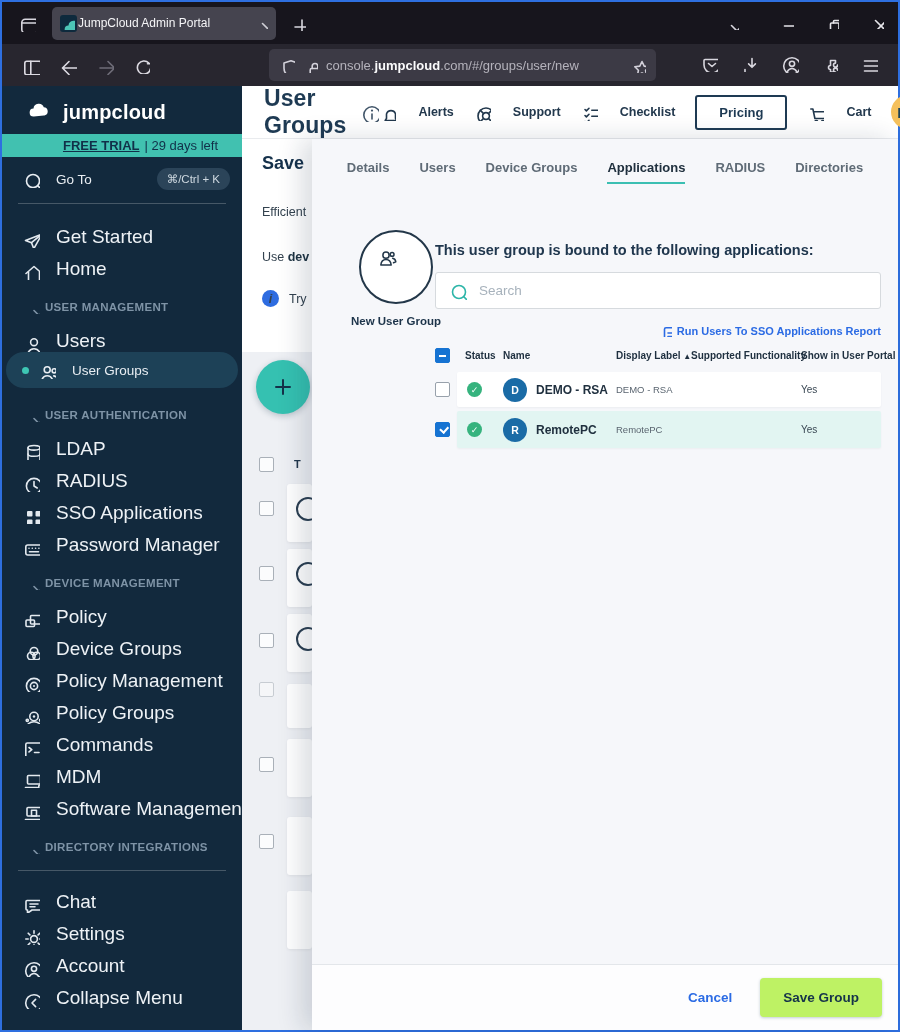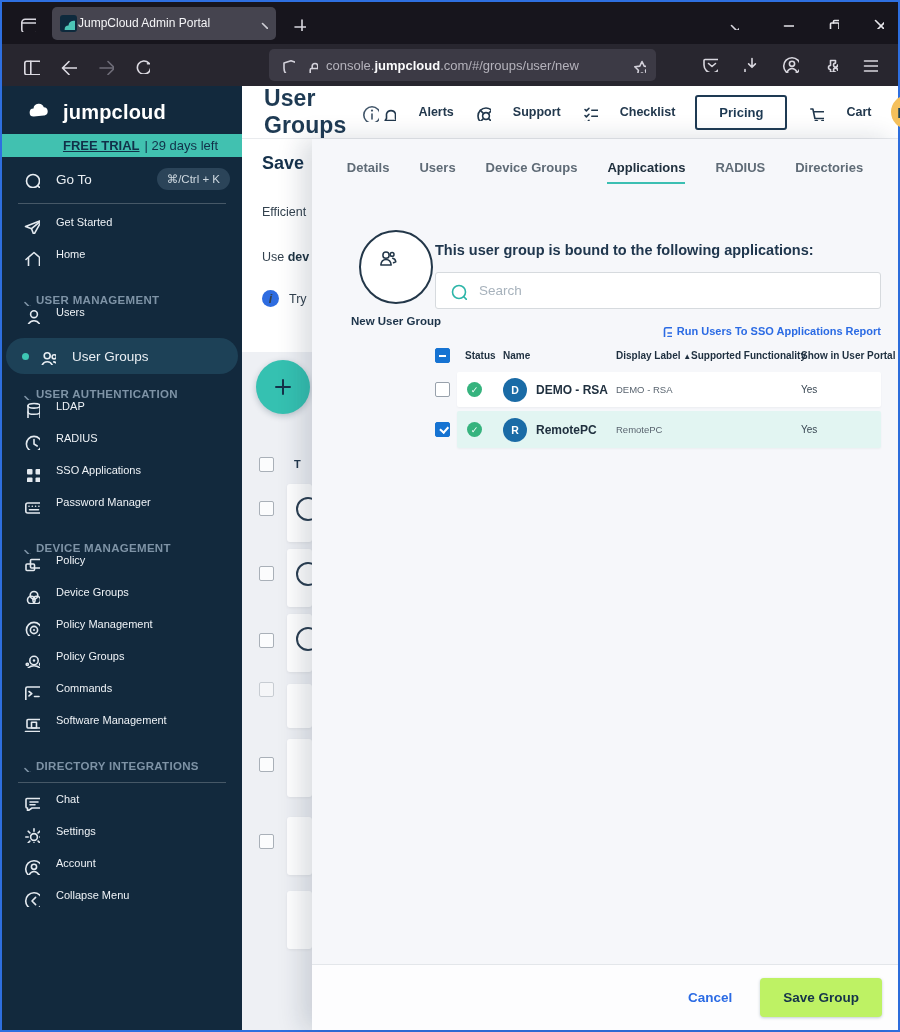--- a/index.html
+++ b/index.html
@@ -38,24 +38,24 @@
   .logo { display:flex; align-items:center; gap:7px; padding:14px 0 10px 20px; }
   .logo .cloud { color:#ffffff; width:34px; height:24px; }
   .logo .lt { font-size:20px; font-weight:bold; letter-spacing:.2px; color:#fff; }
   .trial { height:23px; background:#41c1b0; color:#113049; display:flex; align-items:center; justify-content:center; font-size:13px; gap:5px; }
   .trial b { font-weight:bold; text-decoration:underline;margin-left:37px; }
   .goto { height:44px; display:flex; align-items:center; padding:0 12px 0 20px; }
   .goto .ic { color:#e9eef3; }
   .goto .g-lbl { font-size:13.5px; margin-left:16px; flex:1; }
   .kbd { background:#2b4459; color:#cfd9e1; font-size:11.5px; border-radius:11px; padding:4px 10px; }
   .sdiv { height:1px; background:rgba(255,255,255,.22); margin:2px 16px; }
-  .side-item { height:32px; display:flex; align-items:flex-start; padding-left:20px; font-size:11px; color:#eef2f6; cursor:default; }
+  .side-item { height:32px; display:flex; align-items:flex-end; padding-left:20px; font-size:19px; color:#eef2f6; cursor:default; }
   .side-item .ic { color:#e3e9ef; flex:none; }
   .side-item .lbl { margin-left:16px; white-space:nowrap; }
-  .sec-hd { height:26px; display:flex; align-items:flex-end; padding-left:16px; color:#7e93a6; font-size:11.5px; font-weight:bold; letter-spacing:.3px; }
+  .sec-hd { height:26px; margin-top:14px; display:flex; align-items:center; padding-left:25px; color:#7e93a6; font-size:11.5px; font-weight:bold; letter-spacing:.3px; }
   .sec-hd .ic { width:13px; height:13px; margin-right:5px; }
   .active-pill { position:relative; height:36px; margin:0 4px; border-radius:18px; background:#1d4157; display:flex; align-items:center; padding-left:16px; font-size:13.5px; }
   .active-pill .dot { width:7px; height:7px; border-radius:50%; background:#3ec6b4; margin-right:9px; }
   .active-pill .lbl { margin-left:16px; }
   .side-bottom { margin-top:10px; }
 
   
   .main { flex:1; display:flex; flex-direction:column; min-width:0; }
   .pagehead { height:53px; background:#ffffff; display:flex; align-items:center; padding:0 14px 0 22px; flex:none; border-bottom:1px solid #e9ebee; }
   .pagehead h1 { font-size:23px; font-weight:800; color:#1e3a53; letter-spacing:.1px; }
@@ -551,20 +551,26 @@
         <svg class="ic">
             <use href="#i-target-group"></use>
           </svg>
         <span class="lbl">Policy Groups</span>
       </div>
       <div class="side-item">
         <svg class="ic">
             <use href="#i-terminal"></use>
           </svg>
         <span class="lbl">Commands</span>
+      </div>
+      <div class="side-item">
+        <svg class="ic">
+            <use href="#i-mdm"></use>
+          </svg>
+        <span class="lbl">MDM</span>
       </div>
       <div class="side-item">
         <svg class="ic">
             <use href="#i-software"></use>
           </svg>
         <span class="lbl">Software Management</span>
       </div>
 
       <div class="sec-hd">
         <svg class="ic">

